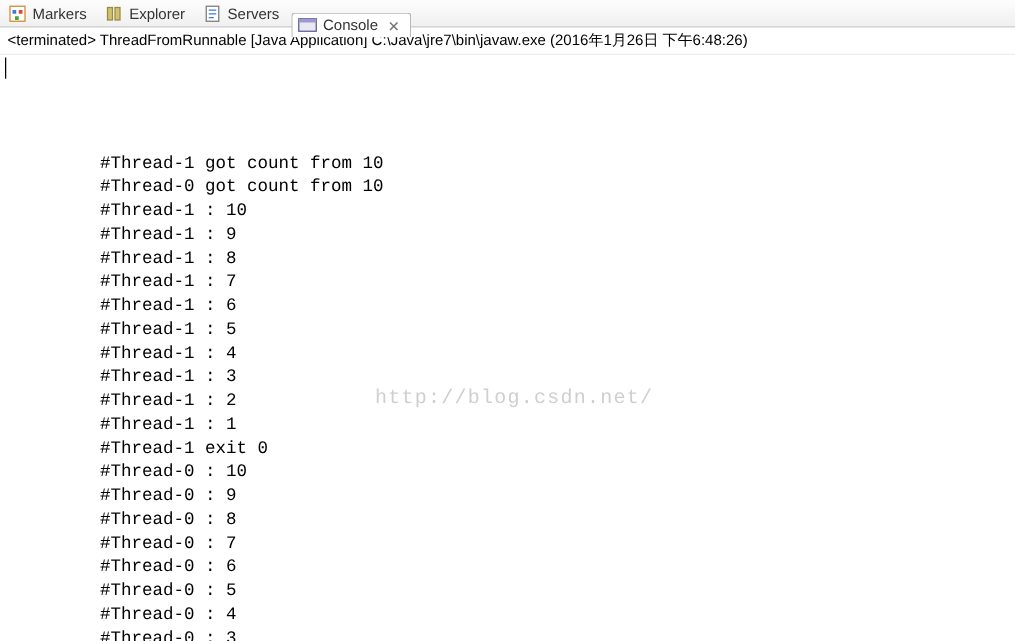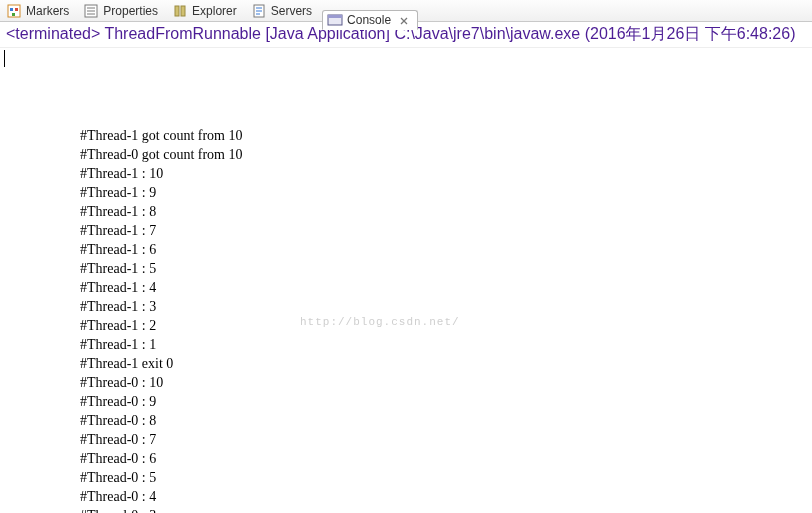--- a/index.html
+++ b/index.html
@@ -35,50 +35,50 @@
     border-bottom: 1px solid #fff;
     border-radius: 3px 3px 0 0;
     position: relative;
     top: 1px;
     margin-top: 17px;
   }
   .tab .icon { width: 16px; height: 16px; flex-shrink: 0; }
   .tab .close { width: 10px; height: 10px; margin-left: 4px; }
   .status-line {
     padding: 2px 6px;
-    color: #4c1d95;
-    font-size: 16px;
+    color: #000000;
+    font-size: 12px;
     border-bottom: 1px solid #eee;
     white-space: nowrap;
   }
   .console-output {
     font-family: Consolas, "Courier New", monospace;
     font-size: 14px;
     line-height: 19px;
     padding: 2px 0 0 0;
     white-space: pre;
     color: #000;
     position: relative;
   }
   .console-output .caret {
     position: absolute;
     left: 4px;
     top: 2px;
     width: 1px;
     height: 17px;
     background: #000;
   }
-  .console-line { padding-left: 80px; font-family: Liberation Serif, serif; }
+  .console-line { padding-left: 80px; }
   .watermark {
     position: absolute;
     left: 300px;
     top: 265px;
     color: #cfcfcf;
     font-family: "Courier New", monospace;
-    font-size: 11px;
+    font-size: 16px;
     letter-spacing: 1px;
     pointer-events: none;
     user-select: none;
   }
 </style>
 </head>
 <body>
 
 <div class="tab-bar">
 
@@ -87,31 +87,20 @@
       <svg viewBox="0 0 16 16">
           <rect x="2" y="2" width="12" height="12" fill="#fff" stroke="#d08a2a"></rect>
           <rect x="4" y="5" width="3" height="3" fill="#3a7bd5"></rect>
           <rect x="9" y="5" width="3" height="3" fill="#d54a3a"></rect>
           <rect x="6" y="10" width="3" height="3" fill="#4aa33a"></rect>
         </svg>
     </span>
     <span>Markers</span>
   </div>
 
-  <div class="tab">
-    <span class="icon">
-      <svg viewBox="0 0 16 16">
-          <rect x="2" y="2" width="12" height="12" fill="#fff" stroke="#7a7a7a"></rect>
-          <line x1="4" y1="5" x2="12" y2="5" stroke="#7a7a7a"></line>
-          <line x1="4" y1="8" x2="12" y2="8" stroke="#7a7a7a"></line>
-          <line x1="4" y1="11" x2="12" y2="11" stroke="#7a7a7a"></line>
-        </svg>
-    </span>
-    <span>Properties</span>
-  </div>
 
   <div class="tab">
     <span class="icon">
       <svg viewBox="0 0 16 16">
           <rect x="3" y="3" width="4" height="10" fill="#d0c070" stroke="#9a8a40"></rect>
           <rect x="9" y="3" width="4" height="10" fill="#d0c070" stroke="#9a8a40"></rect>
         </svg>
     </span>
     <span>Explorer</span>
   </div>

